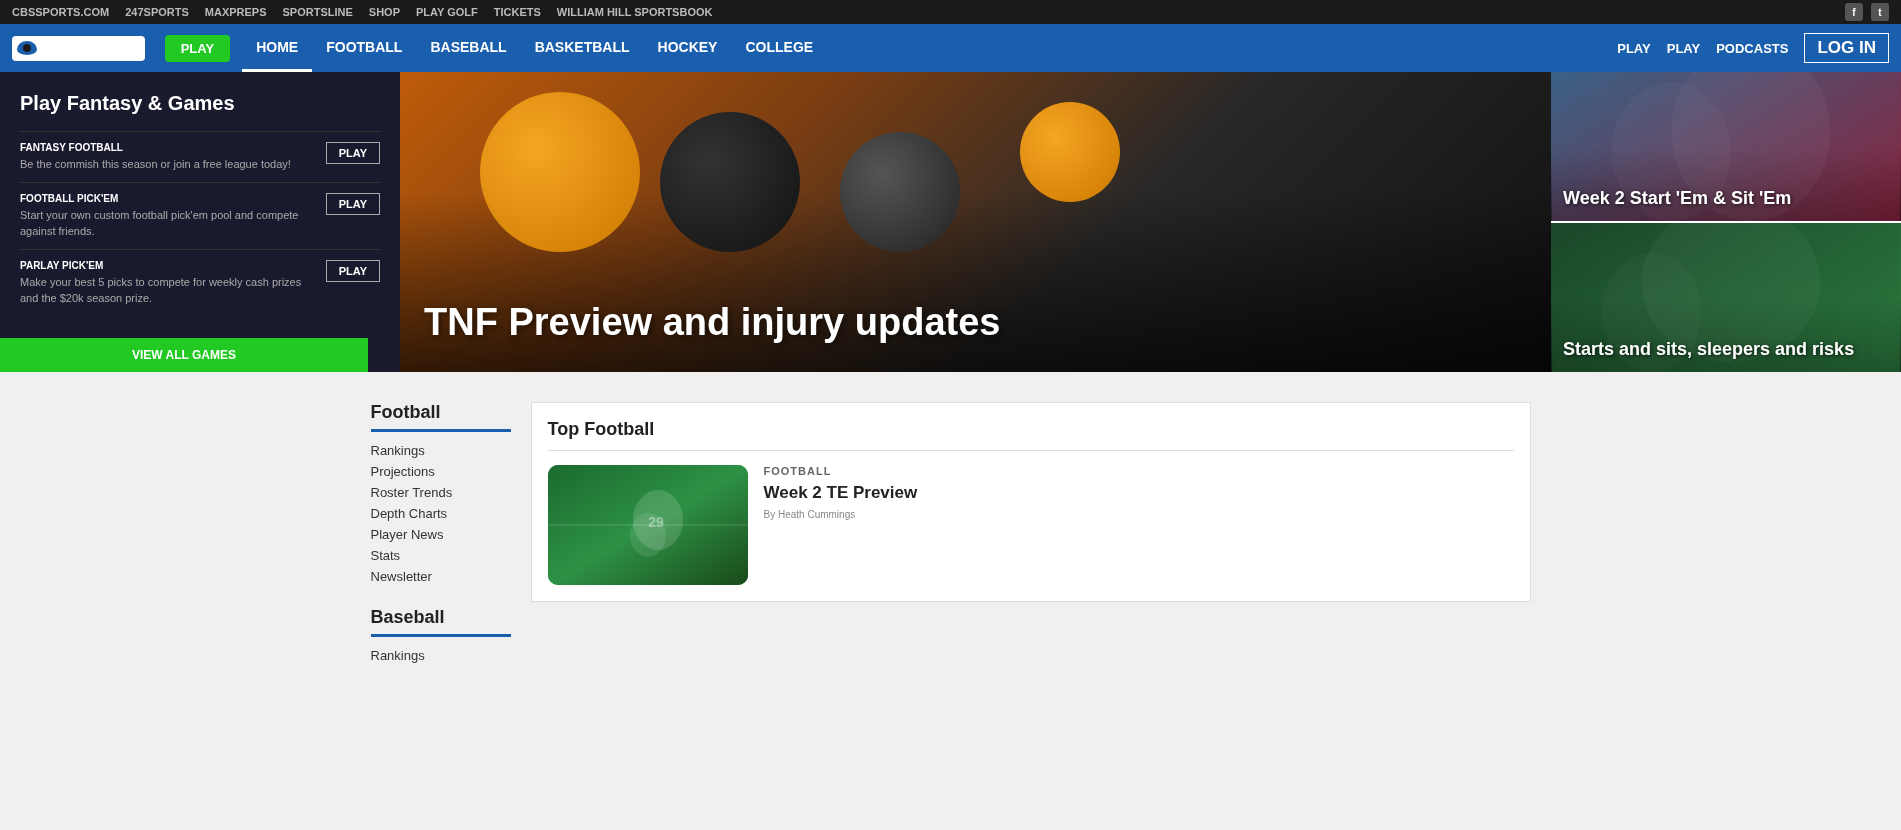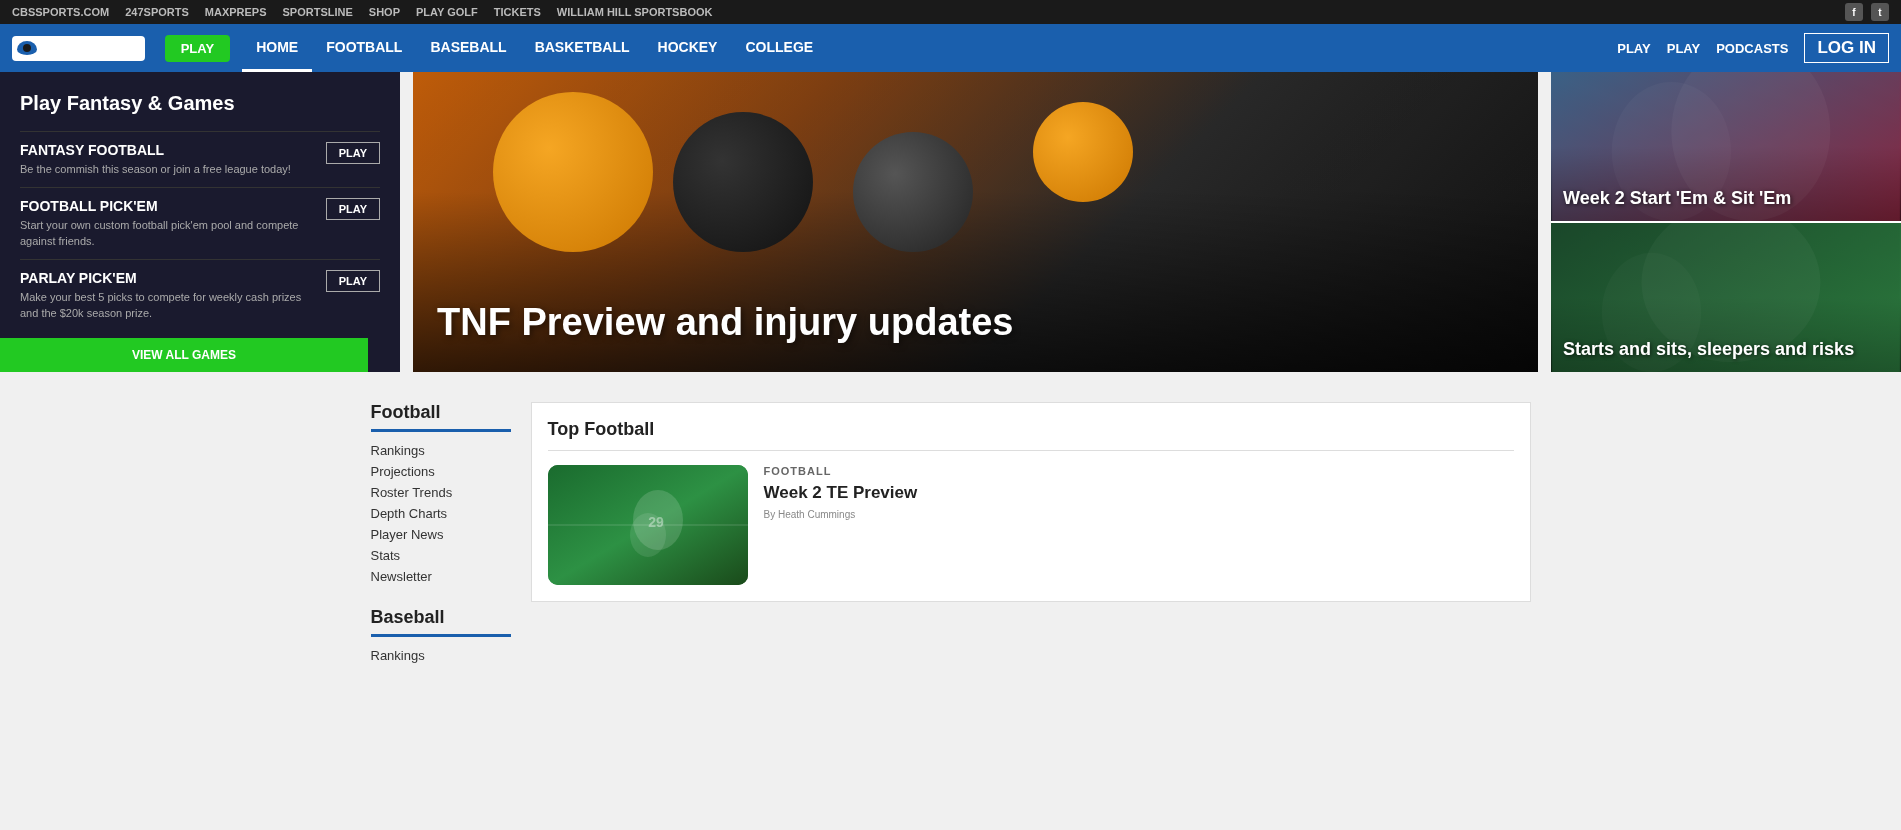--- a/index.html
+++ b/index.html
@@ -124,21 +124,20 @@
       font-size: 17px;
       padding: 4px 12px;
       cursor: pointer;
     }
 
     
     #hero {
       display: flex;
       height: 300px;
       position: relative;
-      gap: 13px;
     }
     #hero-left {
       width: 400px;
       background: #1a1a2e;
       flex-shrink: 0;
       padding: 20px;
       display: flex;
       flex-direction: column;
     }
     #hero-left h2 {
@@ -149,21 +148,21 @@
     .game-item {
       display: flex;
       align-items: flex-start;
       justify-content: space-between;
       padding: 10px 0;
       border-top: 1px solid #333;
     }
     .game-item-text { flex: 1; }
     .game-item-title {
       color: #fff;
-      font-size: 14px;
+      font-size: 10px;
       font-weight: bold;
       text-transform: uppercase;
       margin-bottom: 4px;
     }
     .game-item-desc {
       color: #aaa;
       font-size: 11px;
       line-height: 1.4;
     }
     .game-play-btn {

